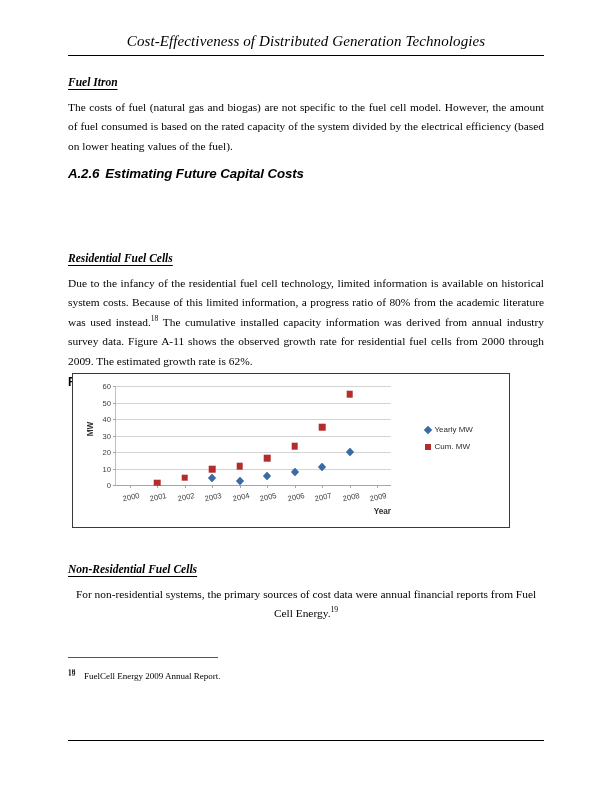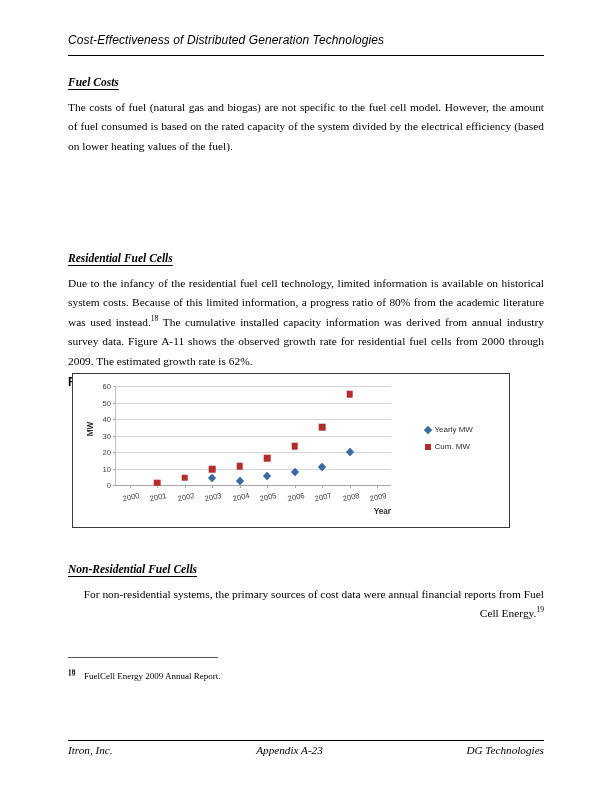--- a/index.html
+++ b/index.html
@@ -20,24 +20,24 @@
     position: absolute;
     inset: 0;
   }
 
   
   .running-head {
     position: absolute;
     left: 68px;
     top: 33px;
     width: 476px;
-    text-align: left;
-    font-family: Liberation Sans, sans-serif;
+    text-align: center;
+    font-family: Liberation Serif, serif;
     font-style: italic;
-    font-size: 12px;
+    font-size: 15px;
     letter-spacing: 0.1px;
   }
   .head-rule {
     position: absolute;
     left: 68px;
     top: 55px;
     width: 476px;
     height: 0;
     border-top: 1.6px solid #000;
   }
@@ -46,21 +46,21 @@
   .body-para {
     position: absolute;
     left: 68px;
     width: 476px;
     font-size: 11.4px;
     line-height: 19.4px;
     text-align: justify;
     text-justify: inter-word;
     color: #000;
   }
-  .body-para.last-noj { text-align: right; }
+  .body-para.last-noj { text-align: center; }
 
   .sub-head {
     position: absolute;
     left: 68px;
     font-family: "Liberation Serif", serif;
     font-weight: bold;
     font-style: italic;
     font-size: 11.5px;
     text-decoration: underline;
     text-underline-offset: 2.5px;
@@ -279,24 +279,27 @@
   .footer .f-center { text-align: center; }
 </style>
 </head>
 <body>
 
 <div class="page">
 
   <div class="running-head">Cost-Effectiveness of Distributed Generation Technologies</div>
   <div class="head-rule"></div>
 
-  <div class="sub-head" style="top:76px;">Fuel Costs</div>
+  <div class="sub-head" style="top:76px;">Fuel Itron</div>
 
   <div class="body-para" style="top:98px;">The costs of fuel (natural gas and biogas) are not specific to the fuel cell model.  However, the amount of fuel consumed is based on the rated capacity of the system divided by the electrical efficiency (based on lower heating values of the fuel).</div>
 
+  <div class="num-head" style="top:166px;">
+    <span class="nh-num">A.2.6</span><span>Estimating Future Capital Costs</span>
+  </div>
 
 
   <div class="sub-head" style="top:252px;">Residential Fuel Cells</div>
 
   <div class="body-para" style="top:274px;"><span>Due to the infancy of the residential fuel cell technology, limited information is available on historical system costs.  Because of this limited information, a progress ratio of 80% from the academic literature was used instead.</span><sup class="fn">18</sup><span>  The cumulative installed capacity information was derived from annual industry survey data. Figure A-11 shows the observed growth rate for residential fuel cells from 2000 through 2009.  The estimated growth rate is 62%.</span></div>
 
   <div class="fig-caption">Figure A-11:  Growth Data for Residential Fuel Cells</div>
 
   <div class="chart-frame">
 
@@ -377,19 +380,14 @@
 
   <div class="body-para last-noj" style="top:585px;"><span>For non-residential systems, the primary sources of cost data were annual financial reports from Fuel Cell Energy.</span><sup class="fn">19</sup></div>
 
   <div class="fn-rule"></div>
   <div class="footnotes" id="footnotes">
       <div class="fn-item"><span class="fn-mark">18</span></div>
       <div class="fn-item"><span class="fn-mark">19</span><span>FuelCell Energy 2009 Annual Report.</span></div>
     </div>
 
   <div class="foot-rule"></div>
-  <div class="footer">
-    <div class="f-left">Itron, Inc.</div>
-    <div class="f-center">Appendix A-23</div>
-    <div class="f-right">DG Technologies</div>
-  </div>
 
 </div>
 
 </body></html>

